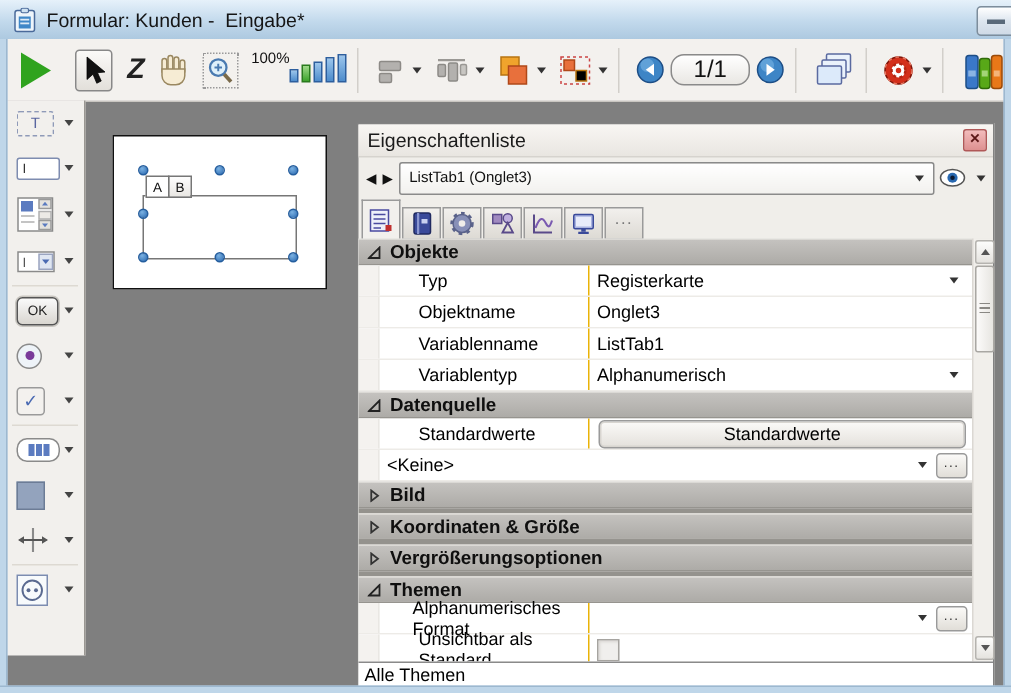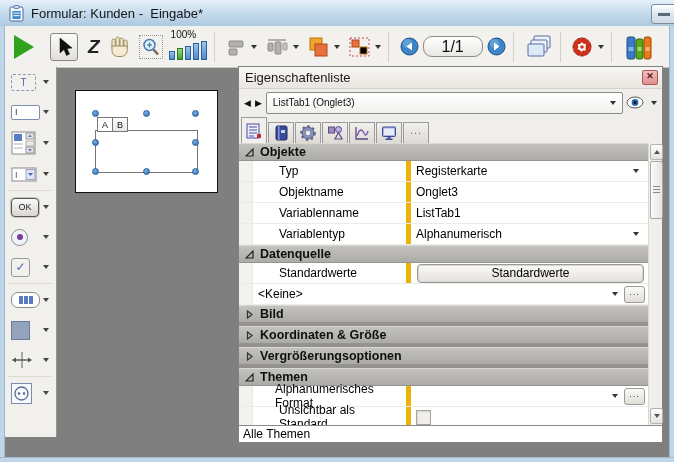--- a/index.html
+++ b/index.html
@@ -25,21 +25,21 @@
   .toolbar{position:absolute;left:4px;right:4px;top:26px;height:41px;background:#f3f1ee;
     border-bottom:1px solid #c9c6c1;display:flex;align-items:center}
   .tb-sep{width:1px;height:30px;background:#d2cfca;margin:0 7px;flex:0 0 auto}
   .dd{width:0;height:0;border-left:3px solid transparent;border-right:3px solid transparent;border-top:4px solid #333;margin-left:4px;flex:0 0 auto}
   .play{margin-left:10px;width:0;height:0;border-left:20px solid #2fa31e;border-top:12px solid transparent;border-bottom:12px solid transparent}
   .cursor-box{margin-left:16px;width:26px;height:26px;border:1px solid #888;border-radius:3px;
     background:linear-gradient(#fbfaf8,#e2dfda);display:flex;align-items:center;justify-content:center}
   .zorder{margin-left:10px;font-size:19px;font-weight:bold;color:#222;font-style:italic}
   .tb-icon{margin-left:8px;display:flex;align-items:center;justify-content:center}
   .mag-box{border:1px dotted #999;padding:1px}
-  .zoombars{margin-left:6px;display:flex;flex-direction:column;align-items:flex-start;margin-top:-3px}
+  .zoombars{margin-left:6px;display:flex;flex-direction:row;align-items:flex-start;margin-top:-3px}
   .zoom-label{font-size:10px;color:#111;margin-left:2px;line-height:10px}
   .bars{display:flex;align-items:flex-end;gap:2px;margin-top:1px}
   .bar{width:6px;border:1px solid #2d5f9e;background:linear-gradient(#9cc6ec,#4d8ccc);box-sizing:border-box}
   .bar.green{background:linear-gradient(#9fd98a,#3da32c);border-color:#2a7a1e}
   .nav-btn{margin-left:6px}
   .nav-field{margin-left:4px;width:58px;height:19px;border:1px solid #8a8a8a;border-radius:9px;
     background:linear-gradient(#ffffff,#e9e7e3);display:flex;align-items:center;justify-content:center;font-size:16px;color:#111}
   
   .toolbox{position:absolute;left:4px;top:67px;width:53px;height:370px;background:#f2f0ed;border-right:1px solid #9a9792;box-sizing:border-box}
   .tool-row{display:flex;align-items:center;padding-left:7px;height:30px}
@@ -58,42 +58,42 @@
   .ic-ports{width:19px;height:19px;border:1px solid #7c8cb0;background:#f7fafc;display:flex;align-items:center;justify-content:center}
   
   .canvas-form{position:absolute;left:75px;top:90px;width:141px;height:101px;background:#fff;border:1px solid #111}
   .tab-a,.tab-b{position:absolute;width:14px;height:13px;border:1px solid #767676;font-size:9px;color:#111;
     display:flex;align-items:center;justify-content:center;background:linear-gradient(#fdfdfd,#e9e7e3)}
   .tab-a{left:97px;top:117px;background:#fff}
   .tab-b{left:112px;top:117px}
   .tabctrl-body{position:absolute;left:95px;top:130px;width:101px;height:41px;border:1px solid #767676;background:#fff}
   .handle{position:absolute;width:7px;height:7px;border-radius:50%;background:radial-gradient(circle at 35% 30%,#7ab1e2,#2e6cb2);border:1px solid #255e9e;box-sizing:border-box}
   
-  .panel{position:absolute;left:238px;top:66px;width:425px;height:377px;background:#f0eeea;border:1px solid #828282;box-sizing:border-box}
+  .panel{position:absolute;left:238px;top:82px;width:425px;height:377px;background:#f0eeea;border:1px solid #828282;box-sizing:border-box}
   .panel-title{height:21px;display:flex;align-items:center;padding:0 4px 0 6px;font-size:13px;color:#1a1a1a;
     background:linear-gradient(#f8f6f3,#e9e6e1);border-bottom:1px solid #d6d3ce}
   .close-btn{margin-left:auto;width:14px;height:13px;border:1px solid #b05858;border-radius:2px;color:#5a1616;
     background:linear-gradient(#f3bcbc,#dd9090);font-size:9px;line-height:11px;text-align:center;font-weight:bold}
   .panel-nav{height:27px;display:flex;align-items:center;padding:0 5px;gap:3px}
   .nav-arrows{font-size:9px;color:#111;letter-spacing:1px;flex:0 0 auto}
   .obj-select{flex:1;height:20px;border:1px solid #8a8a8a;border-radius:2px;background:linear-gradient(#ffffff,#f2f1ee);
     display:flex;align-items:center;padding:0 6px;font-size:10px;color:#111}
   .obj-select .dd{margin-left:auto}
   .panel-tabs{height:28px;display:flex;align-items:flex-end;padding-left:2px}
   .ptab{width:26px;height:22px;border:1px solid #9a9a9a;margin-right:1px;background:linear-gradient(#f2f0ed,#dddad4);
     display:flex;align-items:center;justify-content:center;box-sizing:border-box}
   .ptab.sel{height:27px;background:#f2f0ed;border-bottom-color:#f2f0ed}
   .grid{position:absolute;left:0;top:76px;width:423px;height:282px;background:#e9e7e3}
   .grid-inner{position:absolute;left:0;top:0;width:409px;height:282px;overflow:hidden}
   .sec{height:18px;display:flex;align-items:center;gap:6px;padding-left:6px;font-size:12.5px;font-weight:bold;color:#0f0f0f;
     background:linear-gradient(#c4c2bf,#adaba7);border-top:1px solid #dbd9d5;border-bottom:1px solid #96948f;box-sizing:border-box}
   .gap{height:3px;background:#94928d}
   .prow{height:21px;display:flex;background:#fff;border-bottom:1px solid #edebe7;box-sizing:border-box;font-size:12px;color:#000}
   .gutter{width:13px;background:#f4f2ef;border-right:1px solid #e9e7e3;flex:0 0 auto}
-  .plabel{width:158px;flex:0 0 auto;display:flex;align-items:center;padding-left:26px;border-right:5px solid #eab308;box-sizing:border-box}
+  .plabel{width:140px;flex:0 0 auto;display:flex;align-items:center;padding-left:26px;border-right:1px solid #eab308;box-sizing:border-box}
   .pvalue{flex:1;display:flex;align-items:center;padding-left:5px;padding-right:3px;position:relative}
   .pvalue .dd{margin-left:auto;margin-right:6px}
   .ellipsis-btn{flex:0 0 auto;width:19px;height:15px;border:1px solid #9a9a9a;border-radius:3px;
     background:linear-gradient(#fbfaf8,#e1ded8);font-size:9px;line-height:11px;text-align:center;color:#333;letter-spacing:1px}
   .val-btn{flex:1;height:17px;margin:0 1px;border:1px solid #9a9a9a;border-radius:4px;box-shadow:0 0 0 1px #d8d5d0 inset;
     background:linear-gradient(#fbfaf8,#e4e1dc);font-size:12px;display:flex;align-items:center;justify-content:center;color:#000}
   .checkbox{width:13px;height:13px;border:1px solid #a6a4a0;background:#f0efed;box-shadow:inset 1px 1px 2px #d8d6d2}
   
   .vscroll{position:absolute;right:0;top:0;width:14px;height:282px;background:#f1efeb;border-left:1px solid #dbd8d3;box-sizing:border-box}
   .sc-btn{position:absolute;left:1px;width:11px;height:14px;border:1px solid #b5b3af;border-radius:2px;

